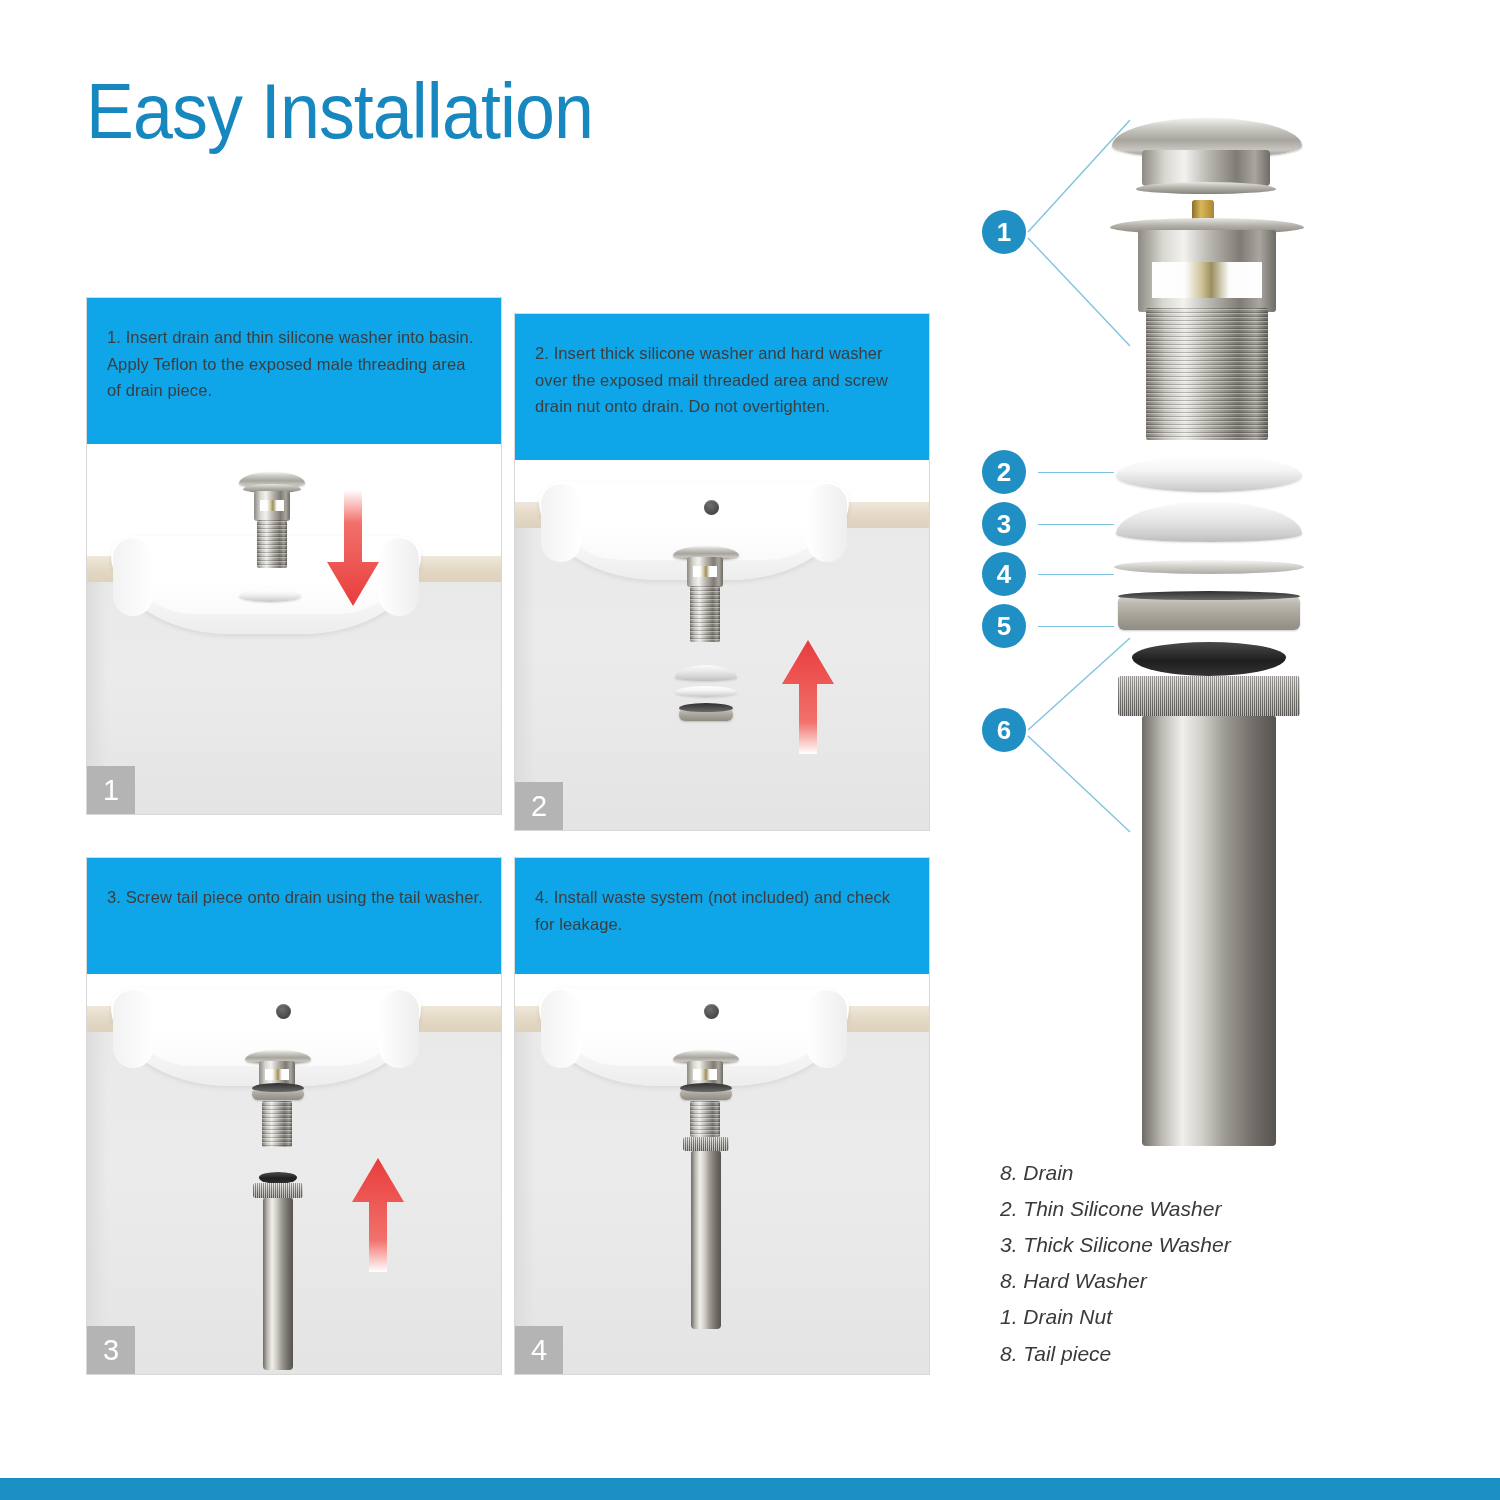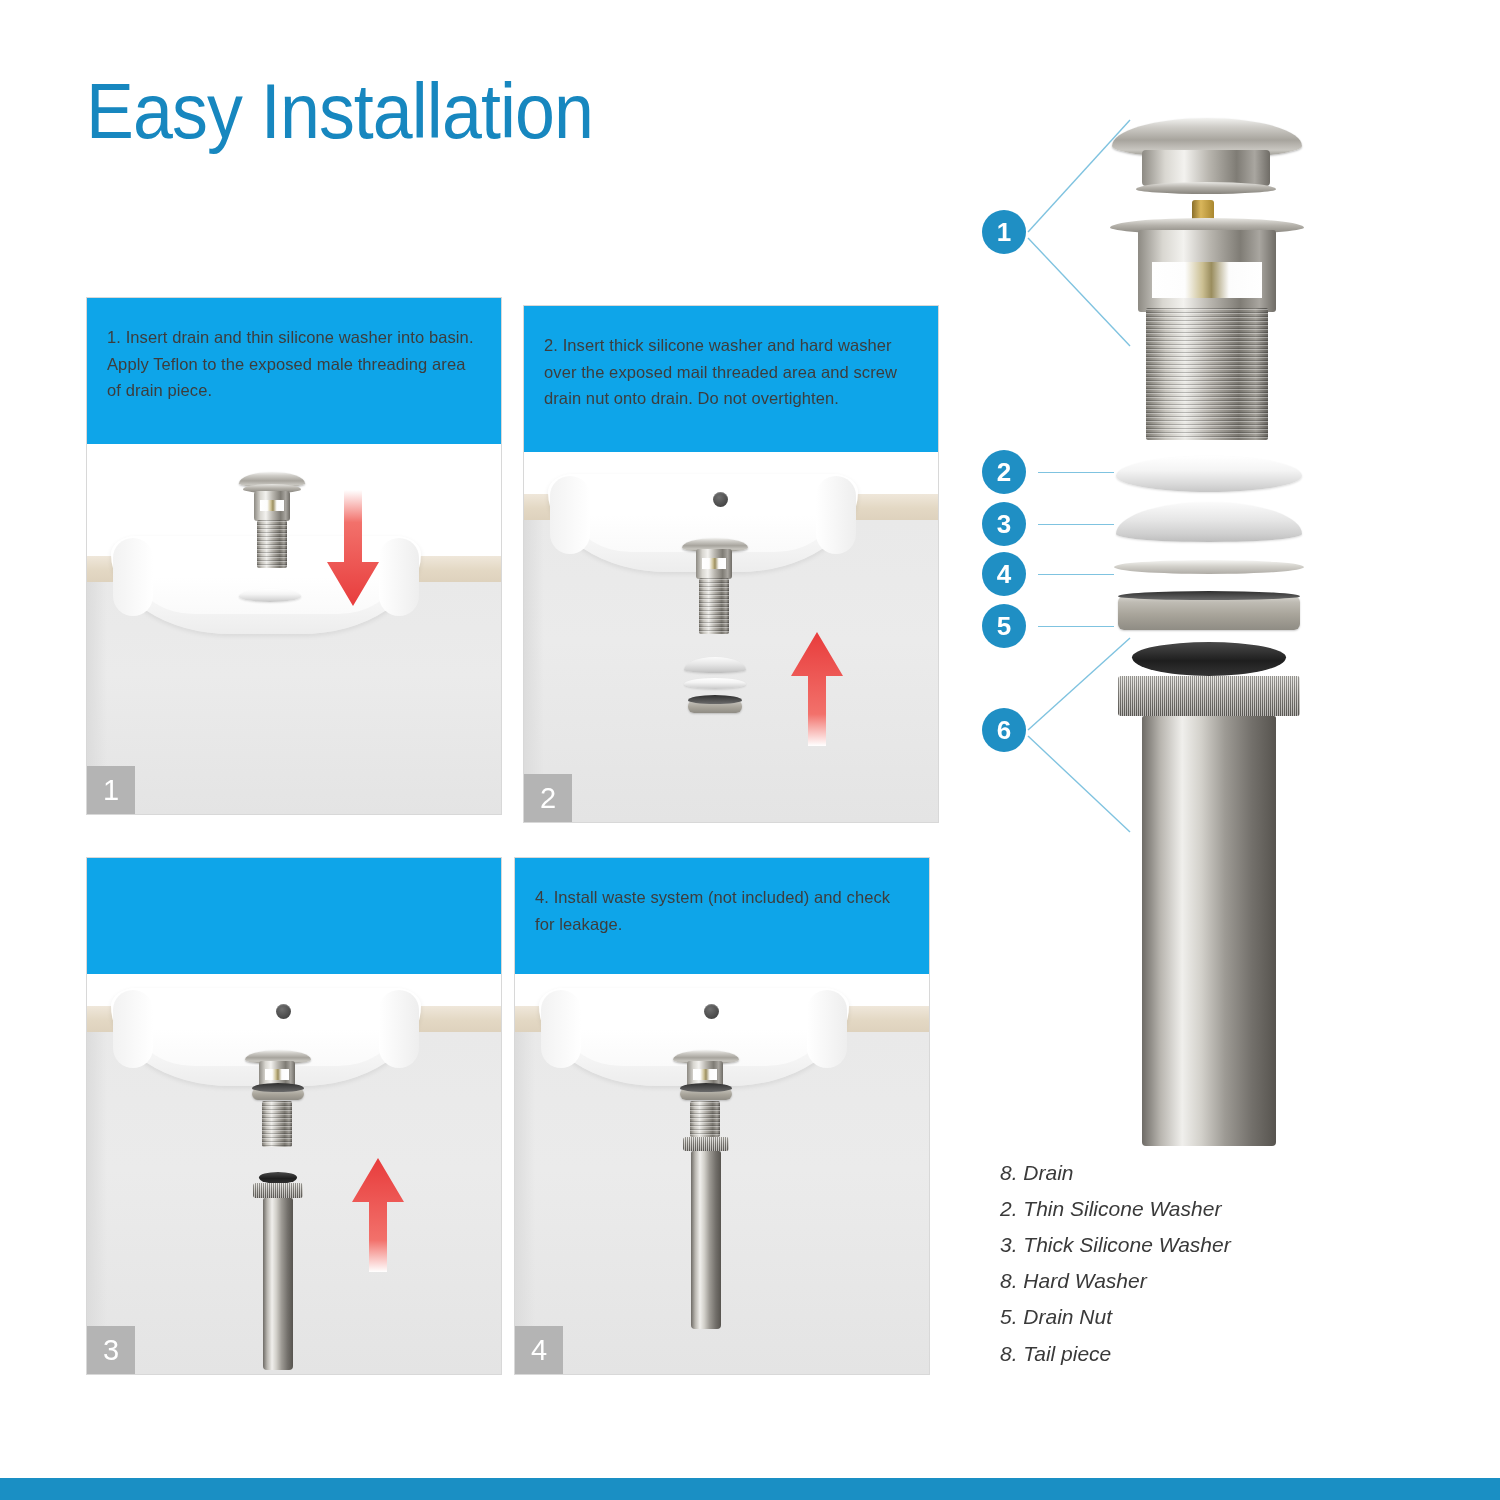--- a/index.html
+++ b/index.html
@@ -27,21 +27,21 @@
   
   .steps{position:absolute;left:86px;top:297px;width:844px;height:1082px;}
   .panel{
     position:absolute;width:416px;height:518px;
     border:1px solid #d8d8d8;
     background:#0ea5e9;
     box-sizing:border-box;
     overflow:hidden;
   }
   .p1{left:0;top:0;}
-  .p2{left:428px;top:8px;margin-left:9px;}
+  .p2{left:428px;top:16px;}
   .p3{left:0;top:560px;}
   .p4{left:428px;top:560px;}
 
   .panel-text{
     position:absolute;left:20px;top:26px;width:376px;
     font-size:16.5px;line-height:1.62;color:#3d3d3d;
     letter-spacing:.1px;
   }
 
   
@@ -264,20 +264,21 @@
             </linearGradient>
           </defs>
           <path d="M29 2 L55 46 H38 v70 H20 V46 H3 Z" fill="url(#gu2)"></path>
         </svg>
       </div>
 
       <div class="step-badge">2</div>
     </div>
 
     <div class="panel p3">
+      <div class="panel-text">3. Screw tail piece onto drain using the tail washer.</div>
 
       <div class="illus">
         <div class="wall"></div>
         <div class="counter-strip" style="top:32px;"></div>
         <div class="under" style="top:58px;"></div>
 
         <div class="basin" style="left:24px;top:14px;width:310px;height:98px;">
           <div class="lip-l"></div>
           <div class="lip-r"></div>
         </div>
@@ -377,19 +378,19 @@
       <path d="M2 98 L104 6" stroke="#7fc3e0" stroke-width="1.4" fill="none"></path>
       <path d="M2 104 L104 200" stroke="#7fc3e0" stroke-width="1.4" fill="none"></path>
     </svg>
   </div>
 
   <div class="legend">
     <div>8. Drain</div>
     <div>2. Thin Silicone Washer</div>
     <div>3. Thick Silicone Washer</div>
     <div>8. Hard Washer</div>
-    <div>5. Drain Nut</div>
+    <div>1. Drain Nut</div>
     <div>8. Tail piece</div>
   </div>
 
   <div class="footer-bar"></div>
 
 </div>
 
 </body></html>

